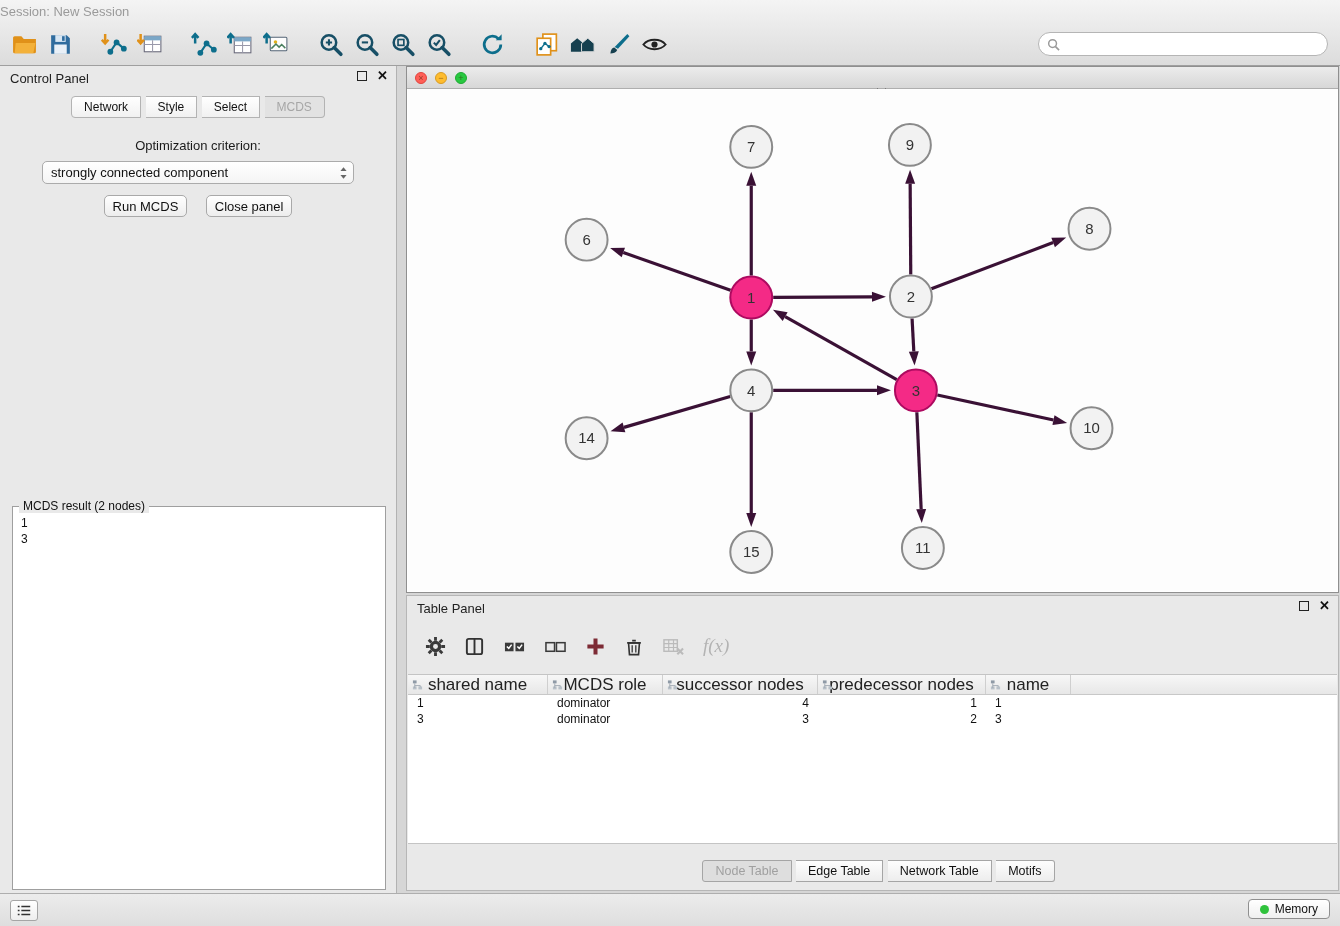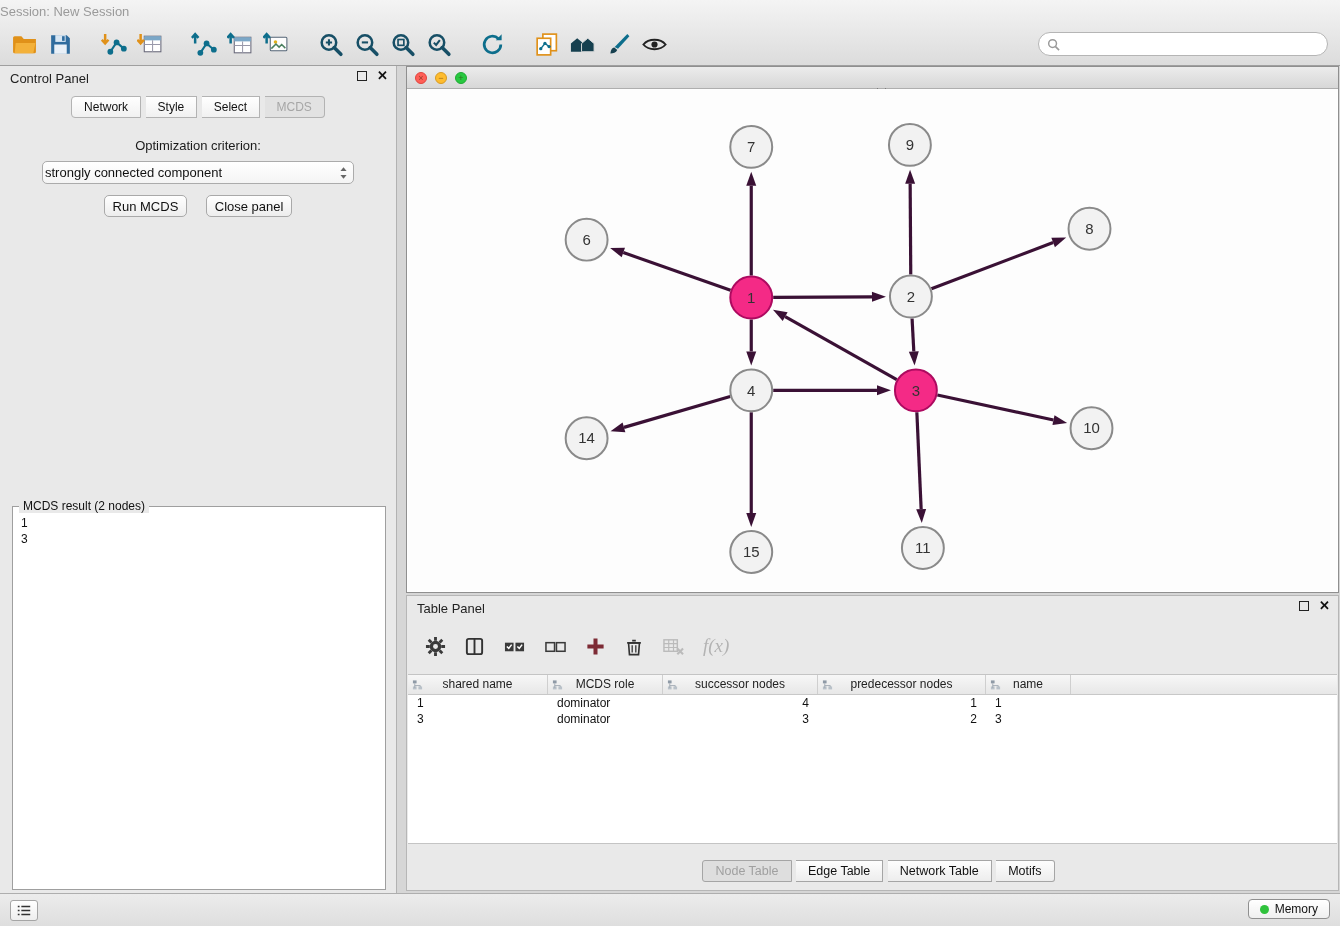--- a/index.html
+++ b/index.html
@@ -37,21 +37,21 @@
   .cp-tab { display:inline-block; padding:3px 12px; font-size:12px; color:#111;
             background:linear-gradient(#fff,#f1f1f1); border:1px solid #b3b3b3;
             border-left:none; cursor:pointer; vertical-align:middle; }
   .cp-tab:first-child { border-left:1px solid #b3b3b3; border-radius:4px 0 0 4px; }
   .cp-tab:last-child { border-radius:0 4px 4px 0; }
   .cp-tab.active { background:#e2e2e2; color:#a6a6a6; }
   .opt-label { margin-top:20px; text-align:center; font-size:13px; color:#1a1a1a; }
   .dropdown { position:relative; width:312px; height:23px; margin:8px auto 0 auto;
               background:linear-gradient(#fff,#f4f4f4); border:1px solid #ababab;
               border-radius:5px; font-size:13px; color:#111; line-height:21px;
-              padding-left:2px; cursor:pointer; }
+              padding-left:8px; cursor:pointer; }
   .dropdown svg { position:absolute; right:5px; top:4px; }
   .cp-buttons { margin-top:11px; text-align:center; }
   .mac-btn { font-family:"Liberation Sans",sans-serif; font-size:13px; color:#111;
              background:linear-gradient(#fff,#ededed); border:1px solid #a9a9a9;
              border-radius:5px; height:22px; padding:0 8px; margin:0 7px; cursor:pointer; }
   .result-box { position:absolute; left:12px; top:440px; width:374px; height:384px;
                 background:#fff; border:1px solid #9f9f9f; }
   .result-legend { position:absolute; top:-8px; left:6px; background:#e9e9e9;
                    padding:0 4px; font-size:12px; color:#111; }
   .result-lines { padding:8px 0 0 8px; }
@@ -76,21 +76,21 @@
   .table-panel { position:absolute; left:406px; top:595px; width:933px; height:296px;
                  background:#e9e9e9; border:1px solid #b6b6b6; }
   .tp-toolbar { position:absolute; top:26px; left:0; right:0; height:48px;
                 display:flex; align-items:center; padding-left:18px; gap:18px; }
   .tico { background:none; border:none; cursor:pointer; display:flex; align-items:center; }
   .fx { font-family:"Liberation Serif", serif; font-style:italic; font-size:19px; color:#b3b3b3; }
   .nt { position:absolute; top:78px; left:1px; right:1px; height:170px; background:#fff;
         border-top:1px solid #c4c4c4; border-bottom:1px solid #c4c4c4; overflow:hidden; }
   .nt-head { height:20px; display:flex; background:linear-gradient(#f7f7f7,#e7e7e7);
              border-bottom:1px solid #c8c8c8; }
-  .nt-th { position:relative; font-size:12px; color:#222; text-align:center;
+  .nt-th { position:relative; font-size:17px; color:#222; text-align:center;
            line-height:19px; border-right:1px solid #cfcfcf; cursor:pointer; flex-shrink:0; }
   .nt-th svg { position:absolute; left:4px; top:4px; }
   .nt-tr { display:flex; height:16px; line-height:16px; cursor:default; }
   .nt-td { font-size:12px; color:#111; padding:0 9px; flex-shrink:0; overflow:hidden; }
   .tp-tabs { position:absolute; bottom:8px; left:0; right:0; text-align:center;margin-left:12px; }
   .tp-tab { display:inline-block; padding:3px 12px; font-size:12.5px; color:#111;
             background:linear-gradient(#fdfdfd,#ededed); border:1px solid #a5a5a5;
             border-left:none; cursor:pointer; }
   .tp-tab:first-child { border-left:1px solid #a5a5a5; border-radius:3px 0 0 3px; }
   .tp-tab:last-child { border-radius:0 3px 3px 0; }

